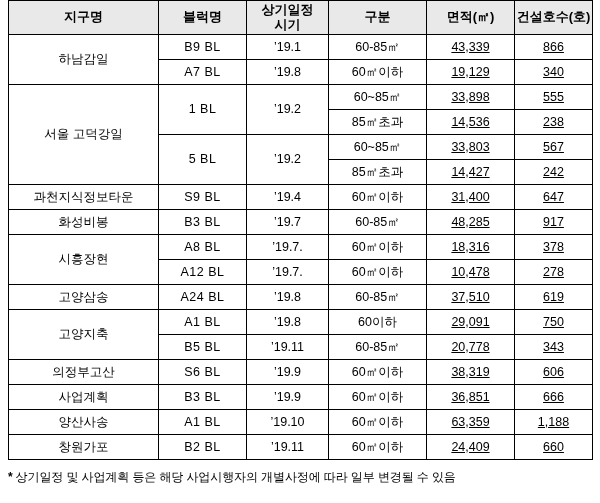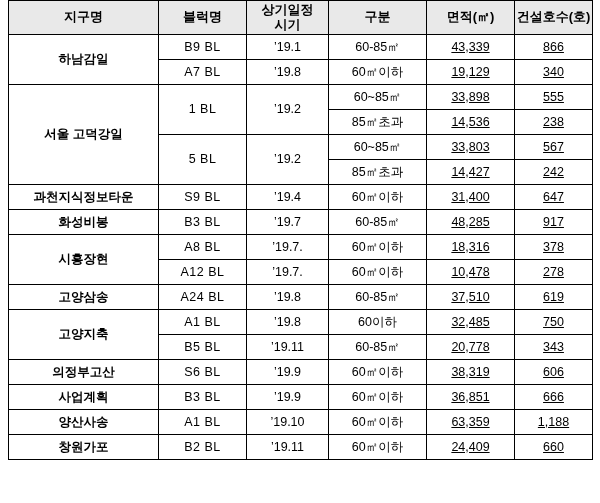--- a/index.html
+++ b/index.html
@@ -45,21 +45,20 @@
     height: 33px;
     font-size: 13px;
   }
   table.district-table thead th.two-line {
     line-height: 1.15;
     white-space: normal;
     padding: 0 2px;
   }
   td.name-cell {
     font-size: 13px;
-    font-weight: bold;
   }
   td.block-cell {
     font-size: 12.5px;
     letter-spacing: 0.5px;
   }
   td.num-cell {
     font-size: 12.5px;
     text-decoration: underline;
   }
   .footnote {
@@ -187,21 +186,21 @@
           <td>’19.8</td>
           <td>60-85㎡</td>
           <td class="num-cell">37,510</td>
           <td class="num-cell">619</td>
         </tr>
         <tr>
           <td class="name-cell" rowspan="2">고양지축</td>
           <td class="block-cell">A1 BL</td>
           <td>’19.8</td>
           <td>60이하</td>
-          <td class="num-cell">32,485</td>
+          <td class="num-cell">29,091</td>
           <td class="num-cell">750</td>
         </tr>
         <tr>
           <td class="block-cell">B5 BL</td>
           <td>’19.11</td>
           <td>60-85㎡</td>
           <td class="num-cell">20,778</td>
           <td class="num-cell">343</td>
         </tr>
         <tr>
@@ -232,14 +231,17 @@
           <td class="name-cell">창원가포</td>
           <td class="block-cell">B2 BL</td>
           <td>’19.11</td>
           <td>60㎡이하</td>
           <td class="num-cell">24,409</td>
           <td class="num-cell">660</td>
         </tr>
       </tbody>
   </table>
 
+  <div class="footnote">
+    <span class="star">*</span><span>상기일정 및 사업계획 등은 해당 사업시행자의 개별사정에 따라 일부 변경될 수 있음</span>
+  </div>
 
 </div>
 
 </body></html>

